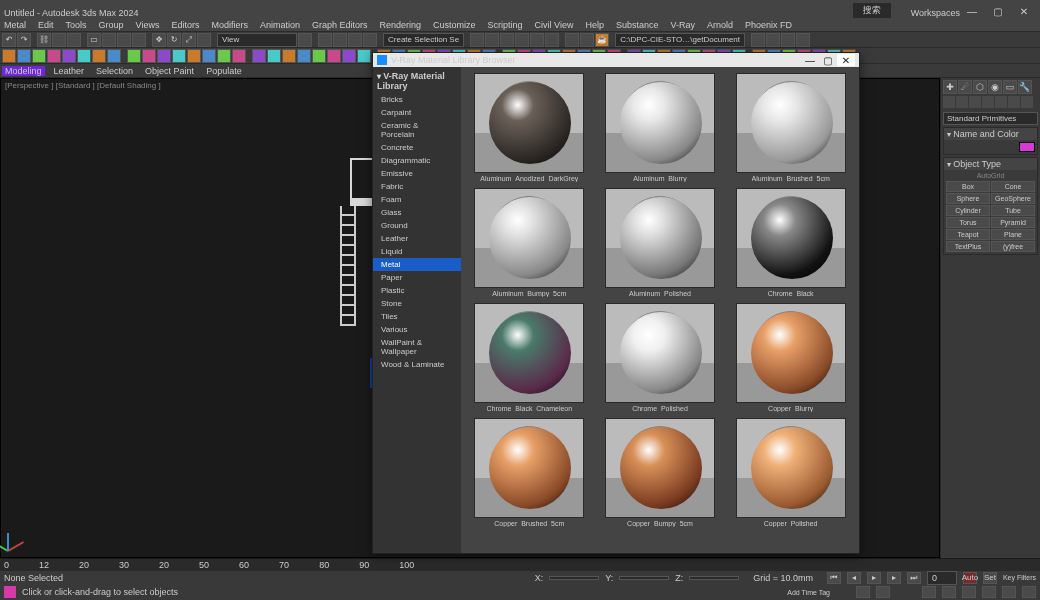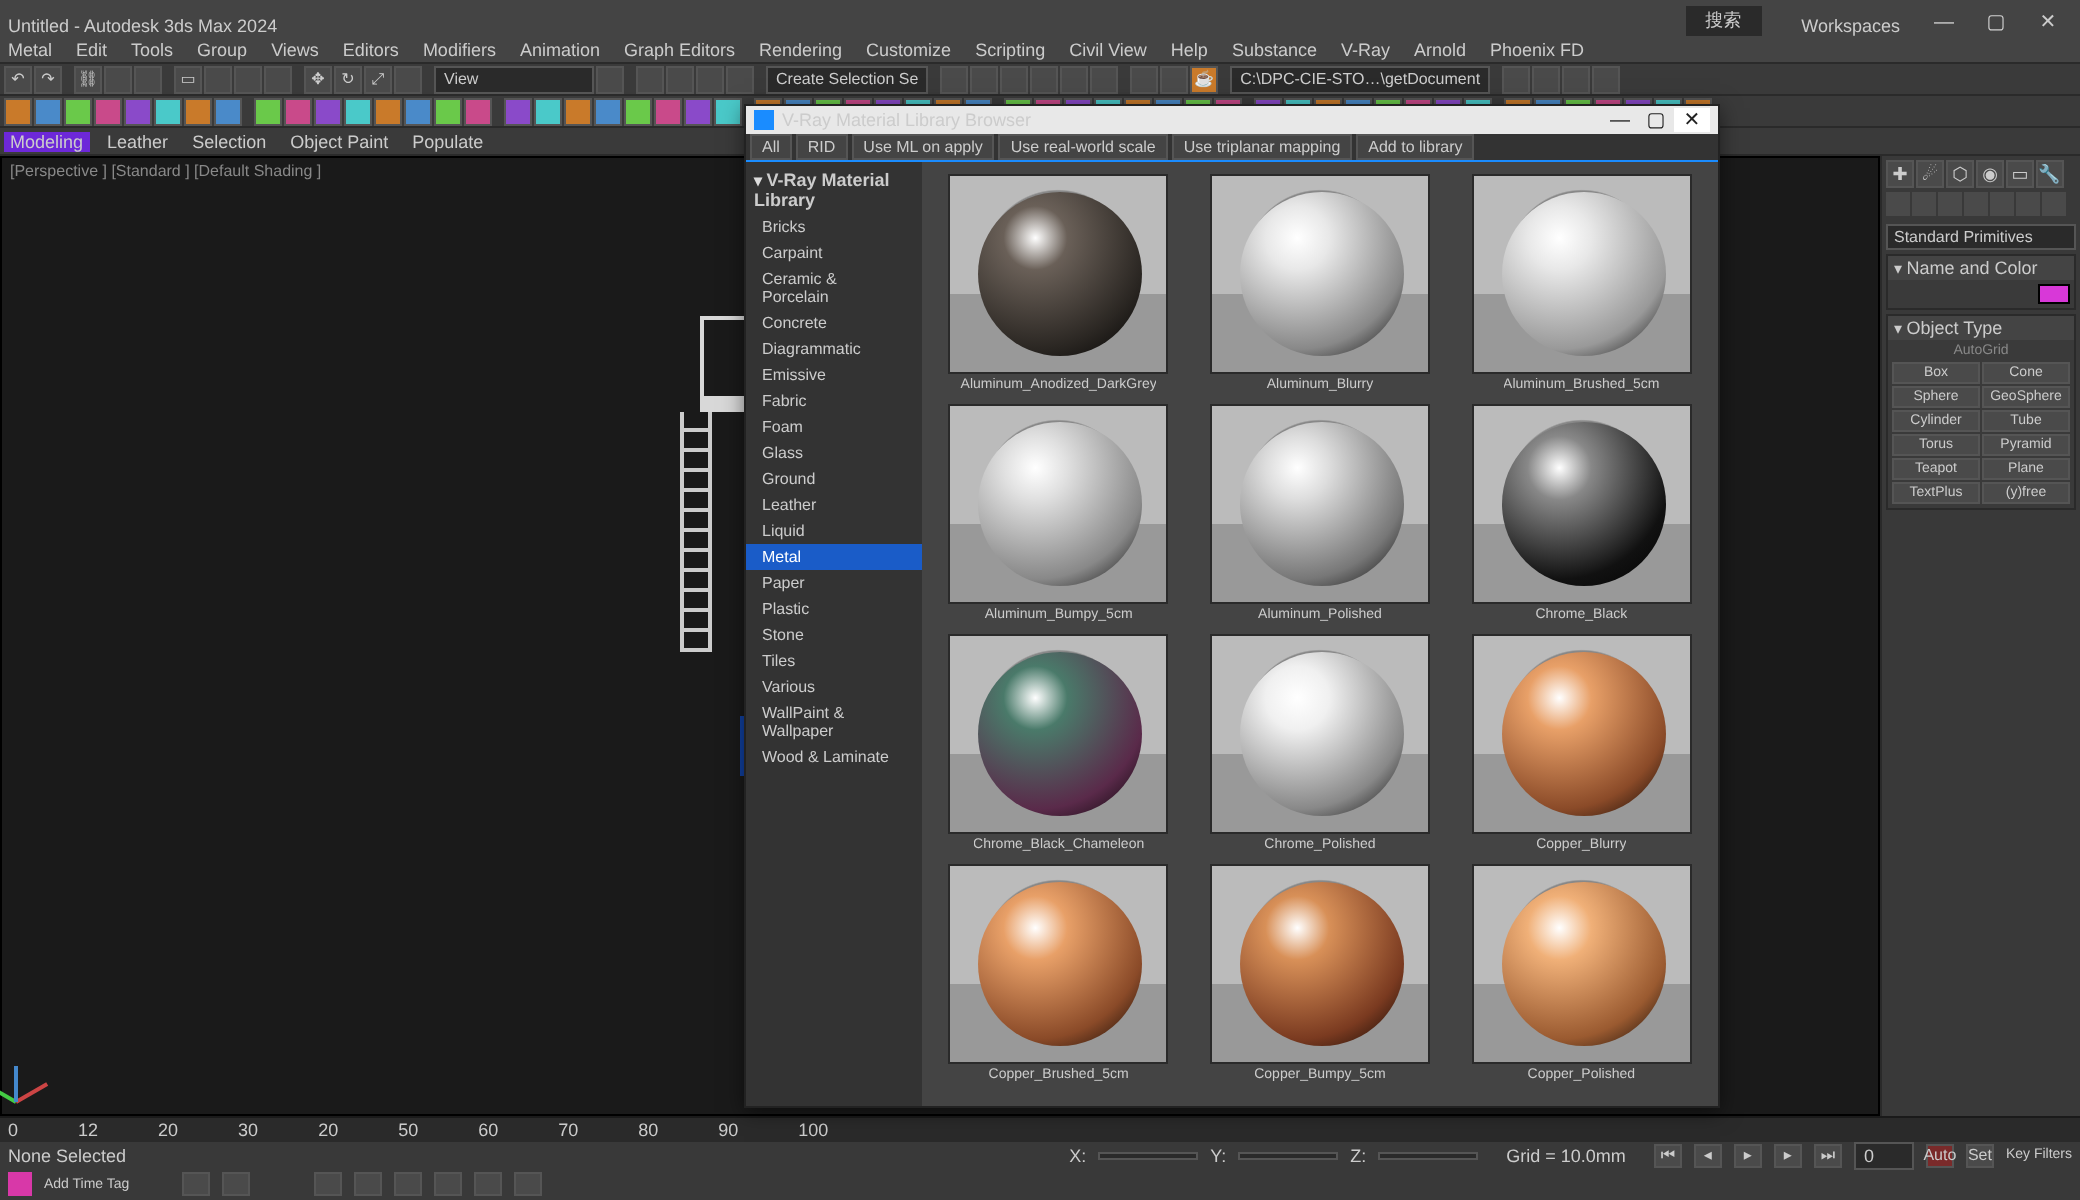--- a/index.html
+++ b/index.html
@@ -77,21 +77,21 @@
 .promptbar .msg{flex:1}
 .promptbar .tool{width:14px;height:12px;background:#4a4a4a;border:1px solid #555;cursor:pointer}
 </style>
 </head>
 <body>
 
 <div class="titlebar">
   <span>Untitled - Autodesk 3ds Max 2024</span>
   <div class="spacer"></div>
   <span style="margin-right:20px;background:#2a2a2a;padding:1px 10px">搜索</span>
-  <span style="margin-right:10px">Workspaces</span>
+  <span style="">Workspaces</span>
   <div class="winbtns">
     <div>—</div>
     <div>▢</div>
     <div>✕</div>
   </div>
 </div>
 
 <div class="menubar" id="menubar">
     <span>Metal</span>
     <span>Edit</span>
@@ -304,28 +304,20 @@
 
 <div class="matbrowser">
   <div class="mbtitle">
     <div class="vicon"></div>
     <span>V-Ray Material Library Browser</span>
     <div class="spacer"></div>
     <div class="wbtn">—</div>
     <div class="wbtn">▢</div>
     <div class="wbtn close">✕</div>
   </div>
-  <div class="mbfilter" id="mbfilter">
-      <div class="fbtn">All</div>
-      <div class="fbtn">RID</div>
-      <div class="fbtn">Use ML on apply</div>
-      <div class="fbtn">Use real-world scale</div>
-      <div class="fbtn">Use triplanar mapping</div>
-      <div class="fbtn">Add to library</div>
-    </div>
   <div class="mbbody">
     <div class="mbcats">
       <div class="mbcathead">▾ <span>V-Ray Material Library</span></div>
       <div id="catlist">
           <div class="mbcat">Bricks</div>
           <div class="mbcat">Carpaint</div>
           <div class="mbcat">Ceramic &amp; Porcelain</div>
           <div class="mbcat">Concrete</div>
           <div class="mbcat">Diagrammatic</div>
           <div class="mbcat">Emissive</div>
@@ -452,20 +444,21 @@
   <div class="pbtn">▸</div>
   <div class="pbtn">⏭</div>
   <div class="sfield" style="width:30px">0</div>
   <div class="pbtn" style="background:#7a2a2a">Auto</div>
   <div class="pbtn">Set</div>
   <span style="font-size:7px">Key Filters</span>
 </div>
 
 <div class="promptbar">
   <div class="pinkbox"></div>
+  <div class="msg">Click or click-and-drag to select objects</div>
   <span style="font-size:7px;margin-right:20px">Add Time Tag</span>
   <div class="tool"></div>
   <div class="tool"></div>
   <div style="width:20px"></div>
   <div class="tool"></div>
   <div class="tool"></div>
   <div class="tool"></div>
   <div class="tool"></div>
   <div class="tool"></div>
   <div class="tool"></div>

